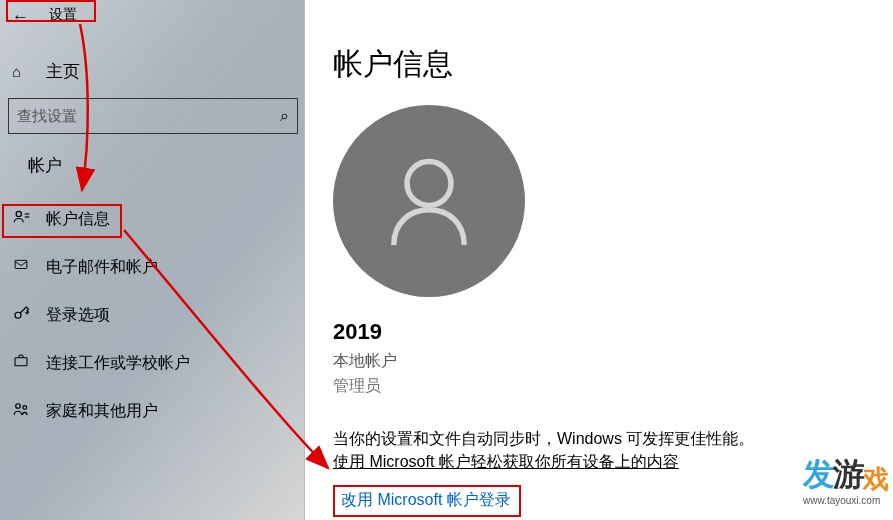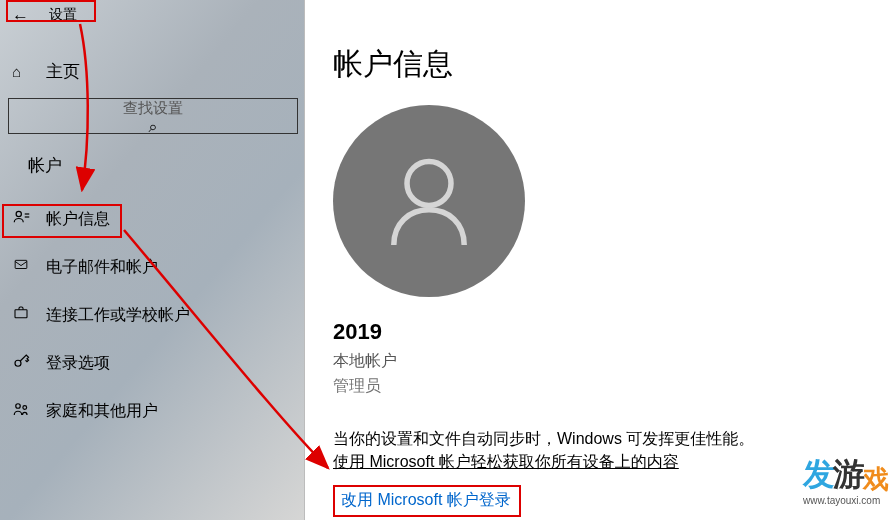--- a/index.html
+++ b/index.html
@@ -13,21 +13,21 @@
 
   .header-row { display: flex; align-items: center; height: 30px; padding-left: 12px; }
   .back-arrow { font-size: 17px; margin-right: 20px; cursor: pointer; }
   .settings-title { font-size: 14px; }
   .red-header-box { position:absolute; left:6px; top:0px; width:90px; height:22px; border:2px solid #d00; }
 
   .home-row { display:flex; align-items:center; padding-left:12px; margin-top:28px; height:26px; cursor:pointer;}
   .home-row .icon { width:18px; font-size:15px; margin-right:16px;}
   .home-row .label { font-size:17px; }
 
-  .search-row { margin: 14px 0 0 8px; width: 290px; height: 36px; border:1px solid #333; display:flex; align-items:center; justify-content:space-between; padding:0 8px 0 8px;flex-direction:column;}
+  .search-row { margin: 14px 0 0 8px; width: 290px; height: 36px; border:1px solid #333; display:flex; align-items:center; justify-content:space-between; padding:0 8px 0 8px;}
   .search-row .placeholder { color:#555; font-size:15px; }
   .search-row .sicon { font-size:16px; }
 
   .section-title { margin: 20px 0 0 28px; font-size:17px; font-weight:400; }
 
   .menu { margin-top: 18px; }
   .menu-item { display:flex; align-items:center; height:48px; padding-left:12px; cursor:pointer;}
   .menu-item .micon { width:24px; font-size:16px; margin-right:10px; }
   .menu-item .mlabel { font-size:16px; }
   .red-menu-box { position:absolute; left:2px; top:204px; width:120px; height:34px; border:2px solid #d00;}
@@ -100,35 +100,35 @@
       <span class="micon">
         <svg viewBox="0 0 24 24" width="18" height="14" fill="none" stroke="#000" stroke-width="1.6">
             <rect x="2" y="4" width="20" height="14" rx="1"></rect>
             <path d="M2 6l10 7 10-7"></path>
           </svg>
       </span>
       <span class="mlabel">电子邮件和帐户</span>
     </div>
     <div class="menu-item">
       <span class="micon">
+        <svg viewBox="0 0 24 24" width="18" height="18" fill="none" stroke="#000" stroke-width="1.6">
+            <circle cx="8" cy="15" r="4"></circle>
+            <path d="M11 12l8-8 3 3-2 2 2 2-2 2-2-2"></path>
+          </svg>
+      </span>
+      <span class="mlabel">登录选项</span>
+    </div>
+    <div class="menu-item">
+      <span class="micon">
         <svg viewBox="0 0 24 24" width="18" height="16" fill="none" stroke="#000" stroke-width="1.6">
             <rect x="3" y="7" width="18" height="12" rx="1"></rect>
             <path d="M9 7V5a2 2 0 012-2h2a2 2 0 012 2v2"></path>
           </svg>
       </span>
       <span class="mlabel">连接工作或学校帐户</span>
-    </div>
-    <div class="menu-item">
-      <span class="micon">
-        <svg viewBox="0 0 24 24" width="18" height="18" fill="none" stroke="#000" stroke-width="1.6">
-            <circle cx="8" cy="15" r="4"></circle>
-            <path d="M11 12l8-8 3 3-2 2 2 2-2 2-2-2"></path>
-          </svg>
-      </span>
-      <span class="mlabel">登录选项</span>
     </div>
     <div class="menu-item">
       <span class="micon">
         <svg viewBox="0 0 24 24" width="18" height="18" fill="none" stroke="#000" stroke-width="1.6">
             <circle cx="8" cy="8" r="3"></circle>
             <circle cx="17" cy="10" r="2.5"></circle>
             <path d="M3 20c0-3 2.5-5 5-5s5 2 5 5"></path>
             <path d="M14 20c0-2 1.5-3.5 3-3.5s3 1.5 3 3.5"></path>
           </svg>
       </span>

